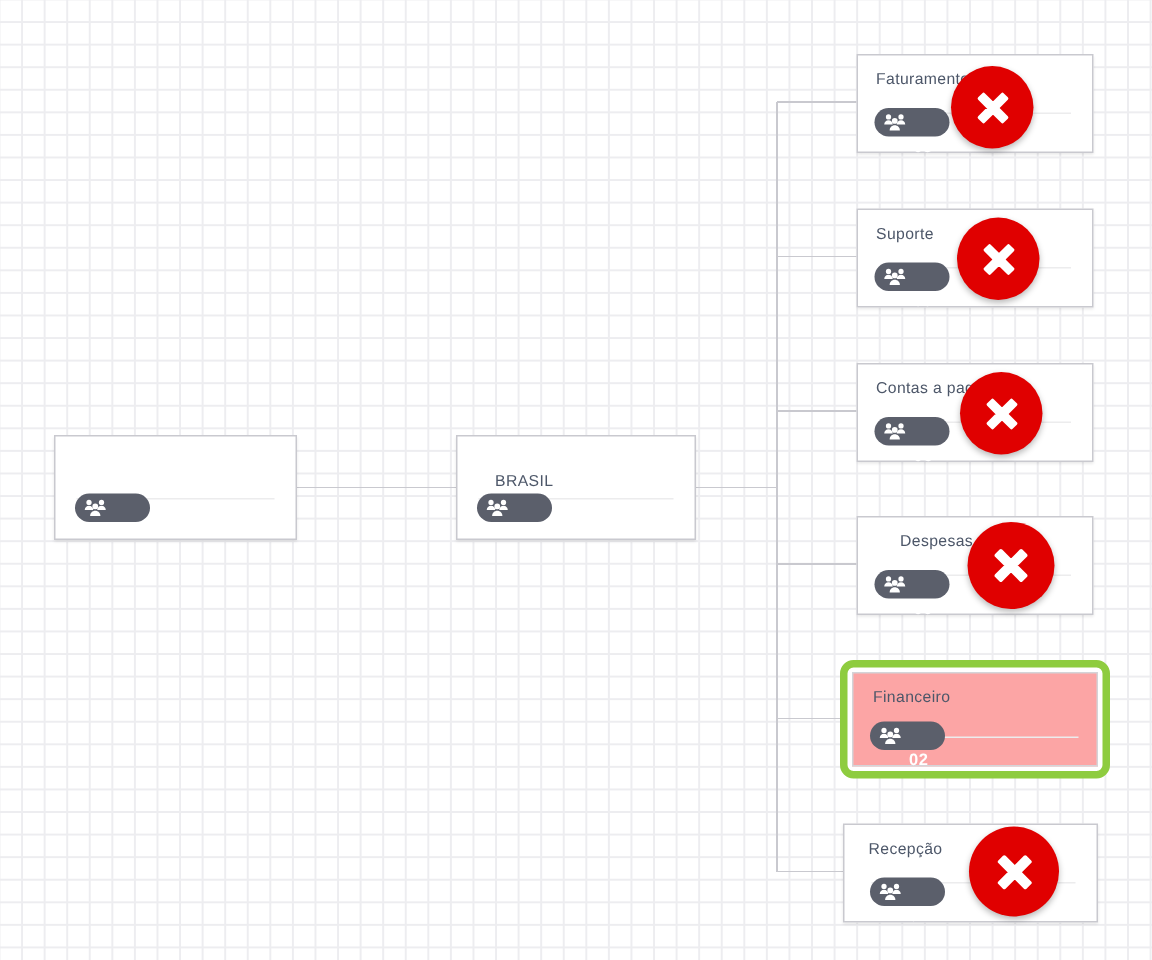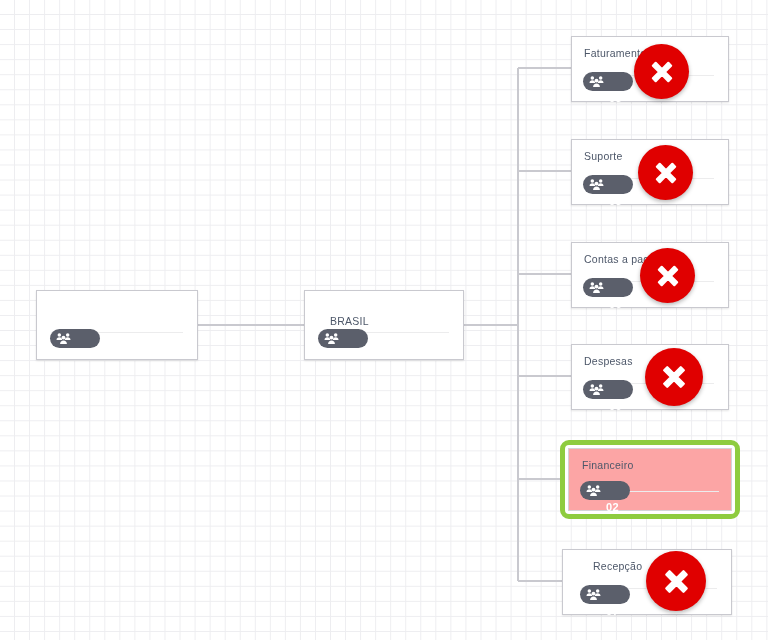--- a/index.html
+++ b/index.html
@@ -251,21 +251,21 @@
     </div>
   </div>
   <div class="xmark" style="left:640px; top:248px; width:55px; height:55px;">
     <svg viewBox="0 0 40 40" width="28" height="28">
       <path d="M11 7 L20 16 L29 7 L33 11 L24 20 L33 29 L29 33 L20 24 L11 33 L7 29 L16 20 L7 11 Z" fill="#ffffff" stroke="#ffffff" stroke-width="3.2" stroke-linejoin="round"></path>
     </svg>
   </div>
 
   <div class="node" style="left:571px; top:344px; width:158px; height:66px;">
     <div class="node-inner">
-      <div class="node-title" style="left:12px; top:10px;">Despesas</div>
+      <div class="node-title" style="left:28px; top:10px;">Despesas</div>
       <div class="node-divider" style="top:38px;"></div>
       <div class="badge" style="left:11px; bottom:10px;">
         <svg class="ico" viewBox="0 0 18 15">
           <circle cx="4" cy="3.2" r="2.1" fill="#ffffff"></circle>
           <path d="M0.6 9.2c0-2 1.5-3.3 3.4-3.3s3.4 1.3 3.4 3.3z" fill="#ffffff"></path>
           <circle cx="14" cy="3.2" r="2.1" fill="#ffffff"></circle>
           <path d="M10.6 9.2c0-2 1.5-3.3 3.4-3.3s3.4 1.3 3.4 3.3z" fill="#ffffff"></path>
           <circle cx="9" cy="6.4" r="2.3" fill="#ffffff"></circle>
           <path d="M4.9 14c0-2.4 1.8-4.1 4.1-4.1s4.1 1.7 4.1 4.1z" fill="#ffffff"></path>
         </svg>
@@ -292,21 +292,21 @@
           <circle cx="9" cy="6.4" r="2.3" fill="#ffffff"></circle>
           <path d="M4.9 14c0-2.4 1.8-4.1 4.1-4.1s4.1 1.7 4.1 4.1z" fill="#ffffff"></path>
         </svg>
         <span class="cnt">02</span>
       </div>
     </div>
   </div>
 
   <div class="node" style="left:562px; top:549px; width:170px; height:66px;">
     <div class="node-inner">
-      <div class="node-title" style="left:30px; top:10px;text-align:center;">Recepção</div>
+      <div class="node-title" style="left:16px; top:10px;text-align:center;">Recepção</div>
       <div class="node-divider" style="top:38px; left:18px;"></div>
       <div class="badge" style="left:17px; bottom:10px;">
         <svg class="ico" viewBox="0 0 18 15">
           <circle cx="4" cy="3.2" r="2.1" fill="#ffffff"></circle>
           <path d="M0.6 9.2c0-2 1.5-3.3 3.4-3.3s3.4 1.3 3.4 3.3z" fill="#ffffff"></path>
           <circle cx="14" cy="3.2" r="2.1" fill="#ffffff"></circle>
           <path d="M10.6 9.2c0-2 1.5-3.3 3.4-3.3s3.4 1.3 3.4 3.3z" fill="#ffffff"></path>
           <circle cx="9" cy="6.4" r="2.3" fill="#ffffff"></circle>
           <path d="M4.9 14c0-2.4 1.8-4.1 4.1-4.1s4.1 1.7 4.1 4.1z" fill="#ffffff"></path>
         </svg>

